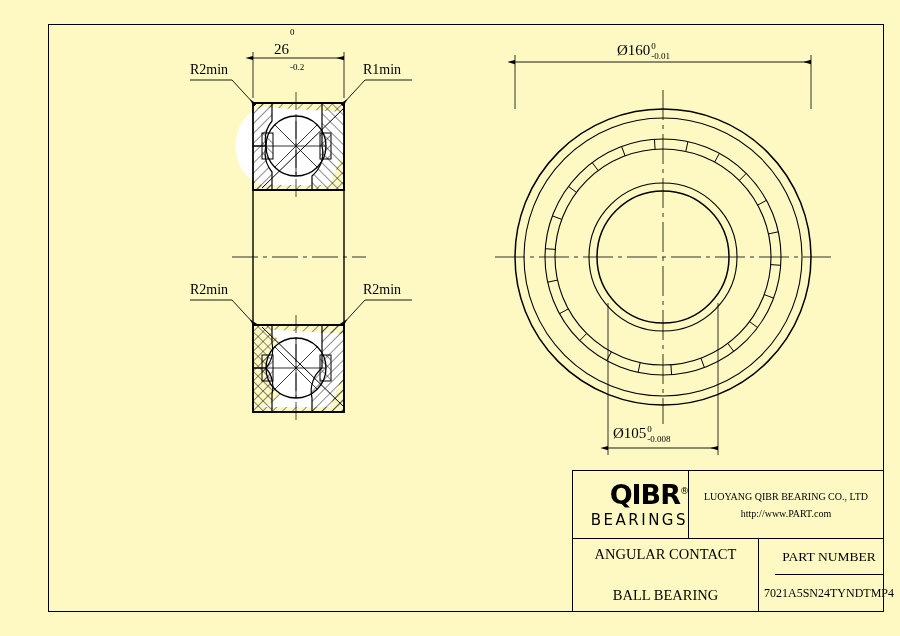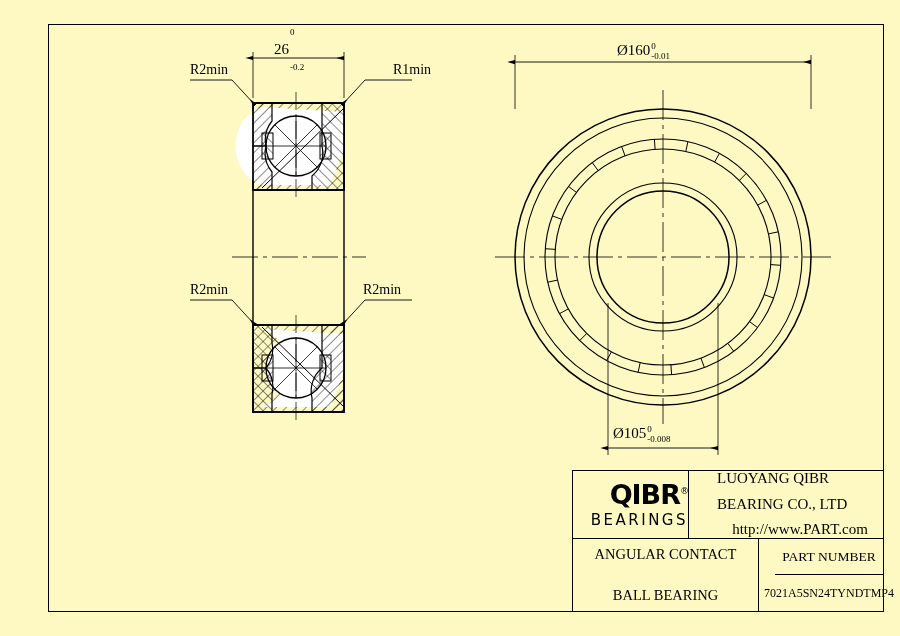--- a/index.html
+++ b/index.html
@@ -10,21 +10,21 @@
   .lbl{position:absolute;font-family:"Liberation Serif",serif;white-space:nowrap;}
   .dimtxt{font-size:15px;}
   .rtxt{font-size:14px;}
   
   .tb{position:absolute;left:572px;top:470px;width:312px;height:142px;border:1.5px solid #000;box-sizing:border-box;}
   .tb-top{position:absolute;left:0;top:0;width:100%;height:68px;border-bottom:1.5px solid #000;box-sizing:border-box;}
   .tb-logo{position:absolute;left:0;top:0;width:116px;height:100%;border-right:1.5px solid #000;box-sizing:border-box;display:flex;flex-direction:column;align-items:flex-end;justify-content:center;}
   .logo-main{font-family:"DejaVu Sans",sans-serif;font-weight:bold;font-size:27px;letter-spacing:-1px;line-height:1;position:relative;}
   .logo-reg{font-size:9px;vertical-align:super;font-weight:normal;}
   .logo-sub{font-family:"DejaVu Sans",sans-serif;font-size:15px;letter-spacing:2.5px;margin-top:3px;}
-  .tb-co{position:absolute;left:116px;top:0;right:0;height:100%;display:flex;flex-direction:column;align-items:center;justify-content:center;font-size:15px;line-height:1.7;margin-left:28px;}
+  .tb-co{position:absolute;left:116px;top:0;right:0;height:100%;display:flex;flex-direction:column;align-items:center;justify-content:center;font-size:10px;line-height:1.7;}
   .tb-bot{position:absolute;left:0;top:68px;width:100%;bottom:0;}
   .tb-desc{position:absolute;left:0;top:0;width:186px;height:100%;border-right:1.5px solid #000;box-sizing:border-box;display:flex;flex-direction:column;align-items:center;justify-content:center;font-size:14.5px;line-height:1.75;gap:16px;}
   .tb-pn{position:absolute;left:202px;top:0;right:0;height:100%;}
   .tb-pn-h{position:absolute;left:0;top:0;width:100%;height:36px;border-bottom:1.5px solid #000;box-sizing:border-box;display:flex;align-items:center;justify-content:center;font-size:13.5px;}
   .tb-pn-v{position:absolute;left:0;top:36px;width:100%;bottom:0;display:flex;align-items:center;justify-content:center;font-size:12px;}
 </style>
 </head>
 <body>
 
 <div id="stage">
@@ -186,21 +186,21 @@
   </div>
 
   <div class="lbl dimtxt" style="left:613px;top:425px;">
     <span>Ø105</span><span style="display:inline-block;vertical-align:middle;font-size:9px;line-height:1.05;text-align:left;margin-left:1px;">
       <span style="display:block;">0</span>
       <span style="display:block;">-0.008</span>
     </span>
   </div>
 
   <div class="lbl rtxt" style="left:190px;top:62px;">R2min</div>
-  <div class="lbl rtxt" style="left:363px;top:62px;margin-left:30px;">R1min</div>
+  <div class="lbl rtxt" style="left:363px;top:62px;">R1min</div>
   <div class="lbl rtxt" style="left:190px;top:282px;">R2min</div>
   <div class="lbl rtxt" style="left:363px;top:282px;">R2min</div>
 
   <div class="tb">
     <div class="tb-top">
       <div class="tb-logo">
         <div class="logo-main"><span>QIBR</span><span class="logo-reg">®</span></div>
         <div class="logo-sub">BEARINGS</div>
       </div>
       <div class="tb-co">

